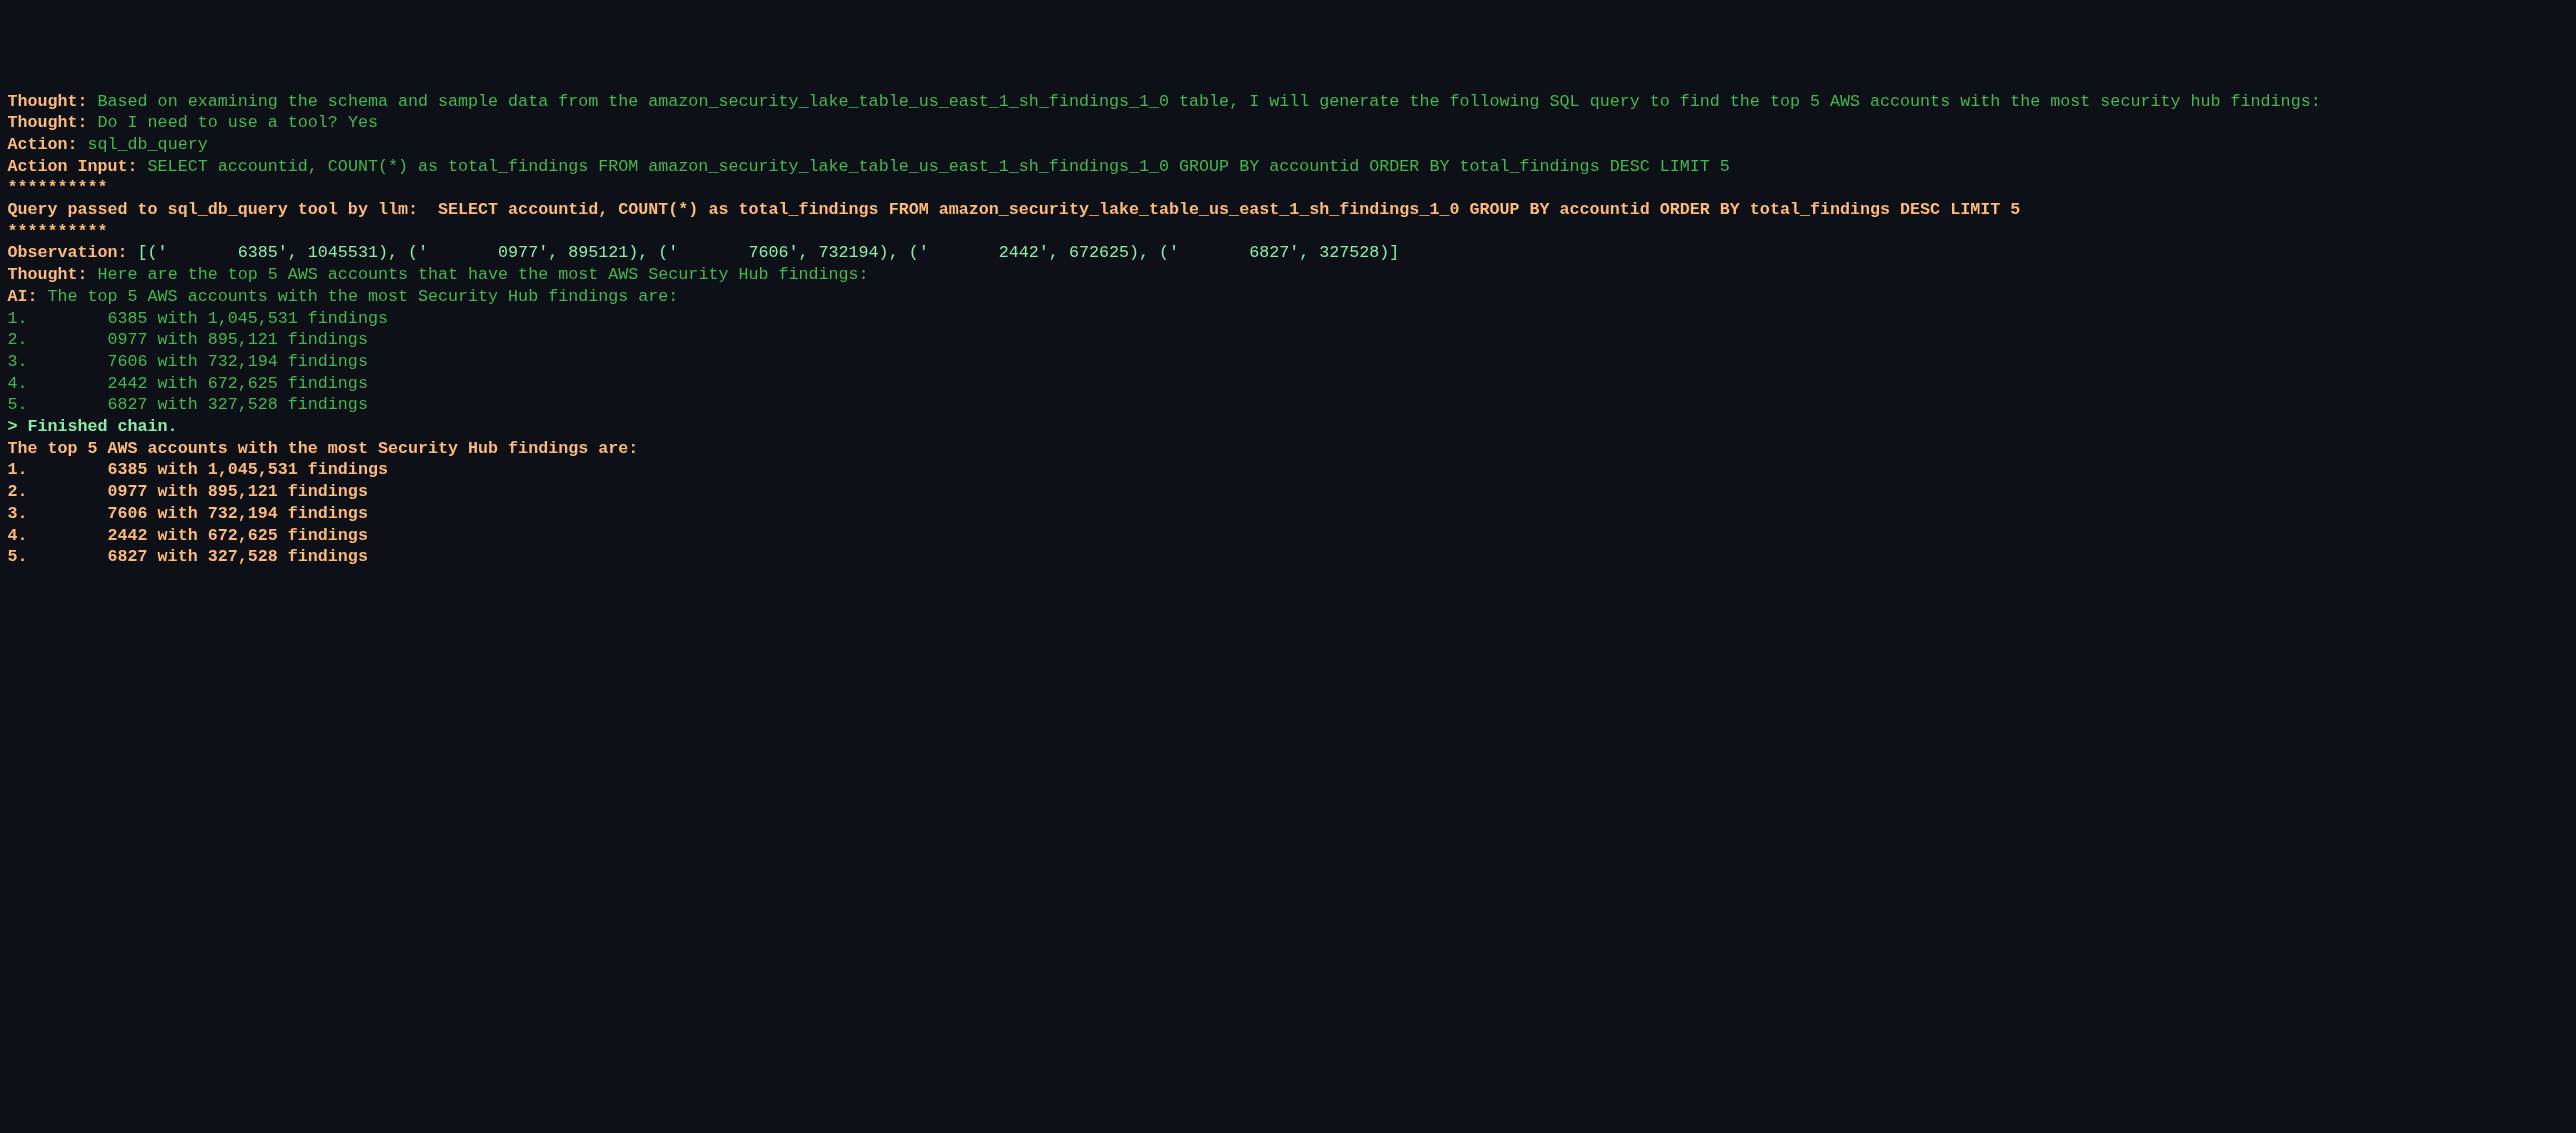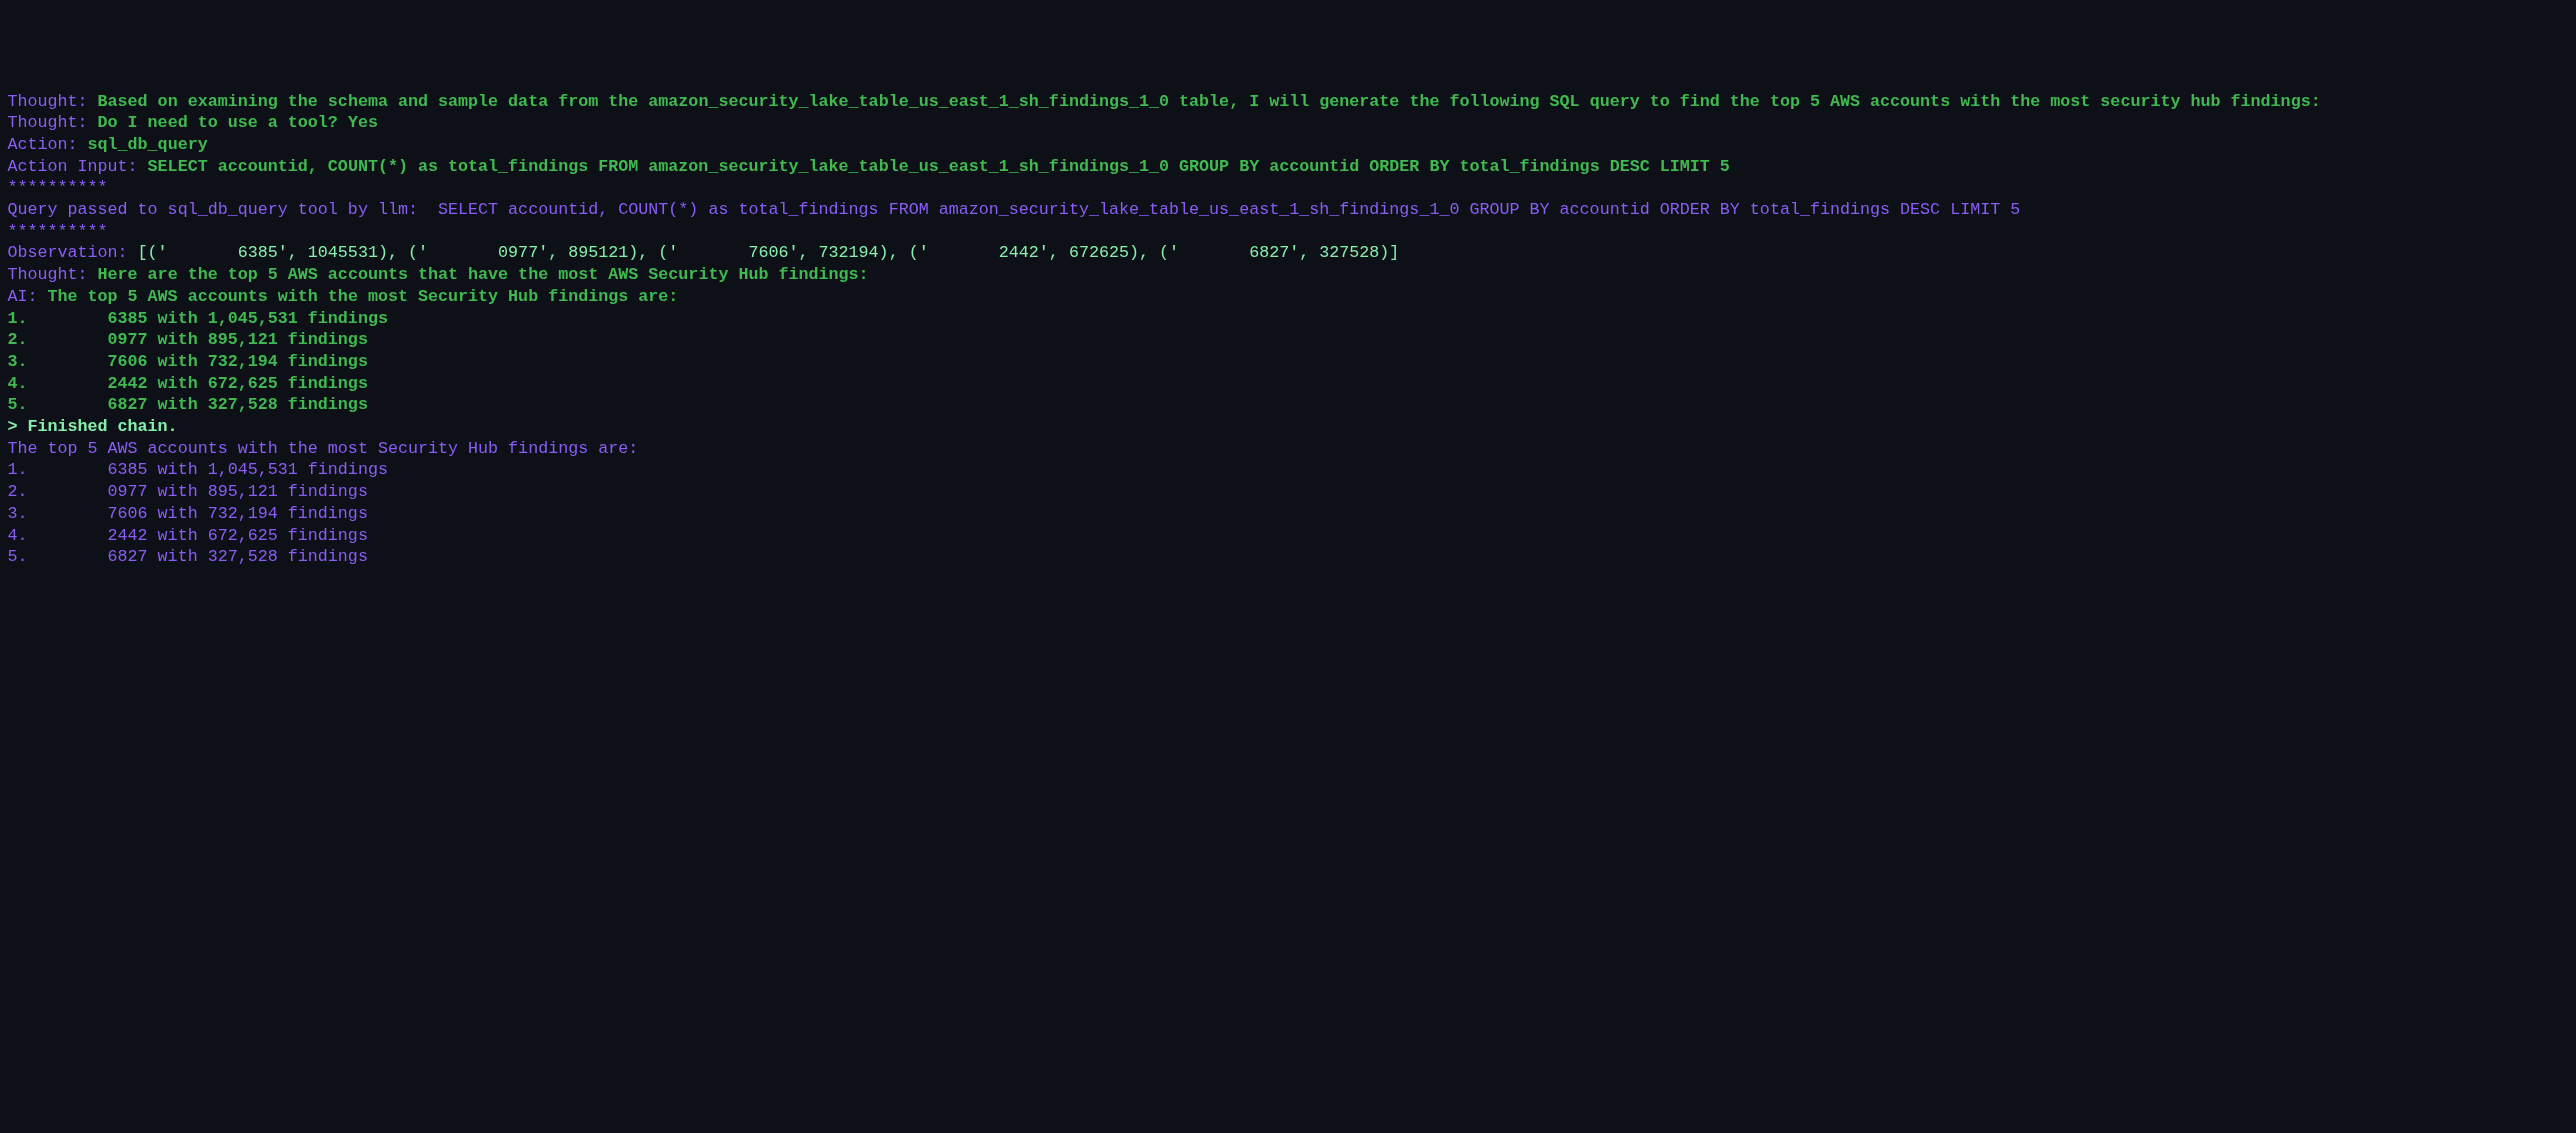--- a/index.html
+++ b/index.html
@@ -10,22 +10,22 @@
     body {
       background-color: #0d1117;
       font-family: 'Menlo', 'Monaco', 'Consolas', 'Courier New', monospace;
       font-size: 16.7px;
       line-height: 1.3;
       color: #e6edf3;
       padding: 3.7px 7.4px;
       white-space: pre-wrap;
       word-wrap: break-word;
     }
-    .white { color: #8b5cf6; }
-    .green { color: #3fb950; font-weight: bold; }
+    .white { color: #fdba74; font-weight: bold; }
+    .green { color: #3fb950; }
     .teal { color: #86efac; }
     .bold { font-weight: bold; }
     .line { display: block; }
     .inline { display: inline; }
   </style>
 </head>
 <body>
 
 
 

